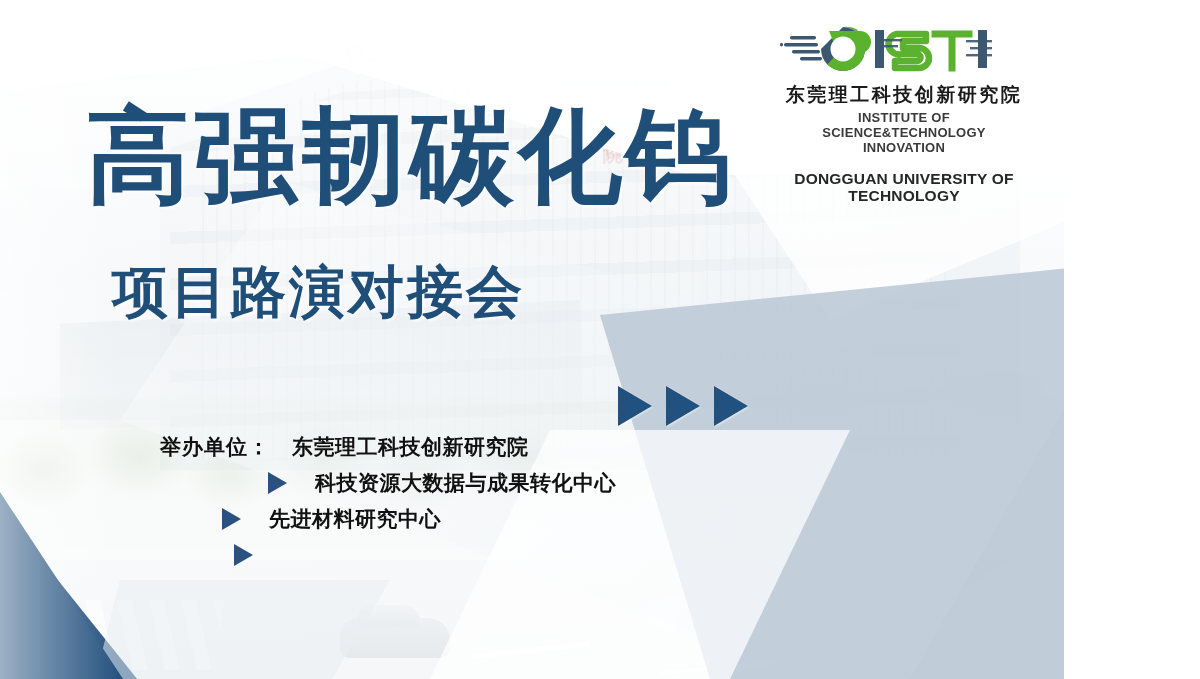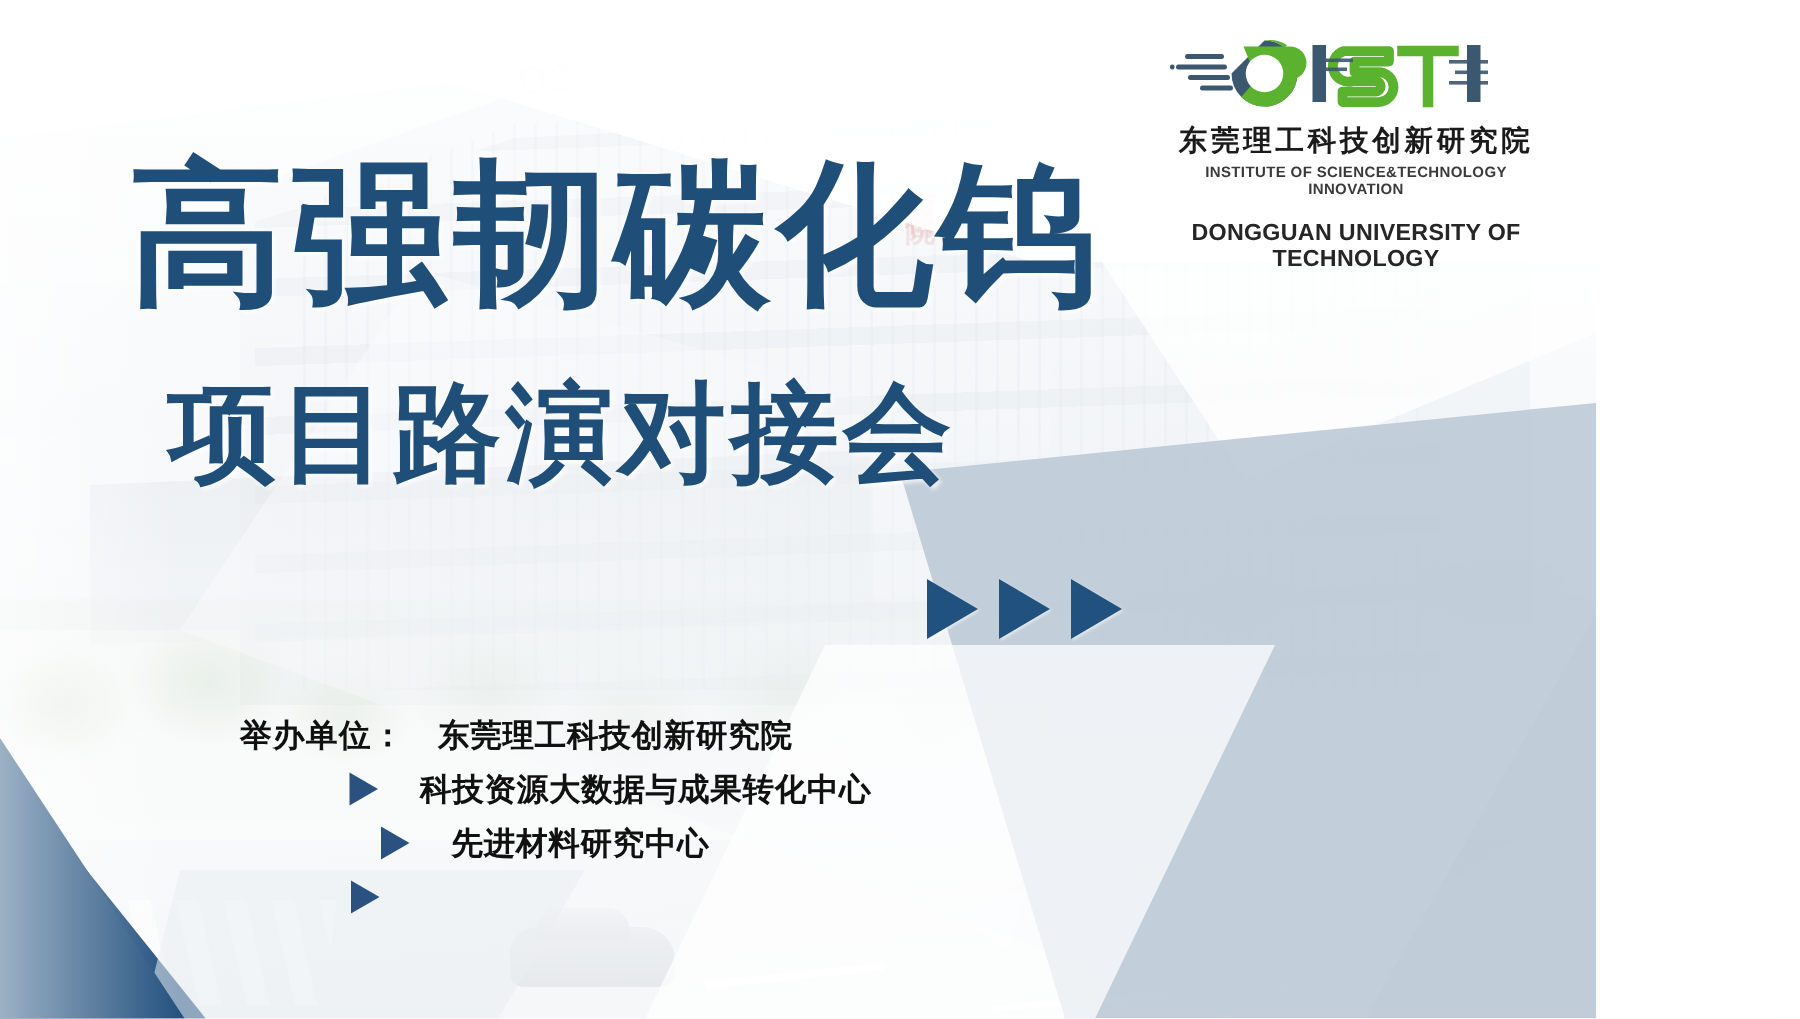--- a/index.html
+++ b/index.html
@@ -205,61 +205,61 @@
   .logo{
     position:absolute;right:36px;top:18px;width:248px;text-align:center;
   }
   .logo-mark{position:relative;height:62px;margin-bottom:4px;}
   .logo-cn{
     font-size:19px;font-weight:700;color:#1b1b1b;letter-spacing:2.5px;
     font-family:"DejaVu Sans","Liberation Sans",sans-serif;
     line-height:1.15;
   }
   .logo-en1{
-    font-size:10px;font-weight:700;color:#3a3a3a;letter-spacing:.25px;
+    font-size:13px;font-weight:700;color:#3a3a3a;letter-spacing:.25px;
     margin-top:4px;
   }
   .logo-en2{
     font-size:15.5px;font-weight:700;color:#262626;letter-spacing:.2px;
     line-height:1.12;margin-top:15px;
   }
 
   
   .title-wrap{position:absolute;left:0;top:0;width:1200px;height:679px;}
   .title1{
     position:absolute;left:38px;top:104px;
     font-size:104px;font-weight:700;color:#1f4e79;
     letter-spacing:4px;line-height:1;
     font-family:"DejaVu Sans","Liberation Sans",sans-serif;
     text-shadow:2px 2px 3px rgba(255,255,255,.75);
     white-space:nowrap;
     margin-left:48px;
   }
   .title2{
-    position:absolute;left:112px;top:252px;
-    font-size:72px;font-weight:700;color:#1f4e79;
+    position:absolute;left:112px;top:264px;
+    font-size:56px;font-weight:700;color:#1f4e79;
     letter-spacing:3px;line-height:1;
     font-family:"DejaVu Sans","Liberation Sans",sans-serif;
     text-shadow:2px 2px 3px rgba(255,255,255,.7);
     white-space:nowrap;
   }
 
   
   .arrows{position:absolute;left:618px;top:386px;display:flex;gap:14px;}
   .arrow-big{
     width:0;height:0;
     border-top:20px solid transparent;
     border-bottom:20px solid transparent;
     border-left:34px solid #21527f;
     filter:drop-shadow(1px 1px 1px rgba(255,255,255,.6));
   }
 
   
   .org{
-    position:absolute;left:160px;top:471px;width:680px;
+    position:absolute;left:160px;top:428px;width:680px;
     font-family:"DejaVu Sans","Liberation Sans",sans-serif;
   }
   .org-row{display:flex;align-items:center;height:37px;}
   .org-label{
     font-size:21px;font-weight:700;color:#101010;letter-spacing:1px;
     white-space:nowrap;
   }
   .org-first-val{
     font-size:21px;font-weight:700;color:#111;letter-spacing:.5px;
     margin-left:22px;white-space:nowrap;
@@ -268,23 +268,23 @@
   .bullet{
     width:0;height:0;flex:0 0 auto;
     border-top:11px solid transparent;
     border-bottom:11px solid transparent;
     border-left:19px solid #2b5180;
   }
   .org-text{
     font-size:21px;font-weight:700;color:#111;letter-spacing:.5px;
     white-space:nowrap;
   }
-  .indent-1{margin-left:57px;padding-left:16px;}
+  .indent-1{margin-left:92px;padding-left:16px;}
   .indent-1 .org-text{margin-left:28px;}
-  .indent-2{margin-left:78px;padding-left:16px;}
+  .indent-2{margin-left:46px;padding-left:16px;}
   .indent-2 .org-text{margin-left:28px;}
   .indent-3{margin-left:74px;}
   .indent-3 .org-text{margin-left:12px;}
 </style>
 </head>
 <body>
 
 <div class="poster">
 
   <div class="photo">

